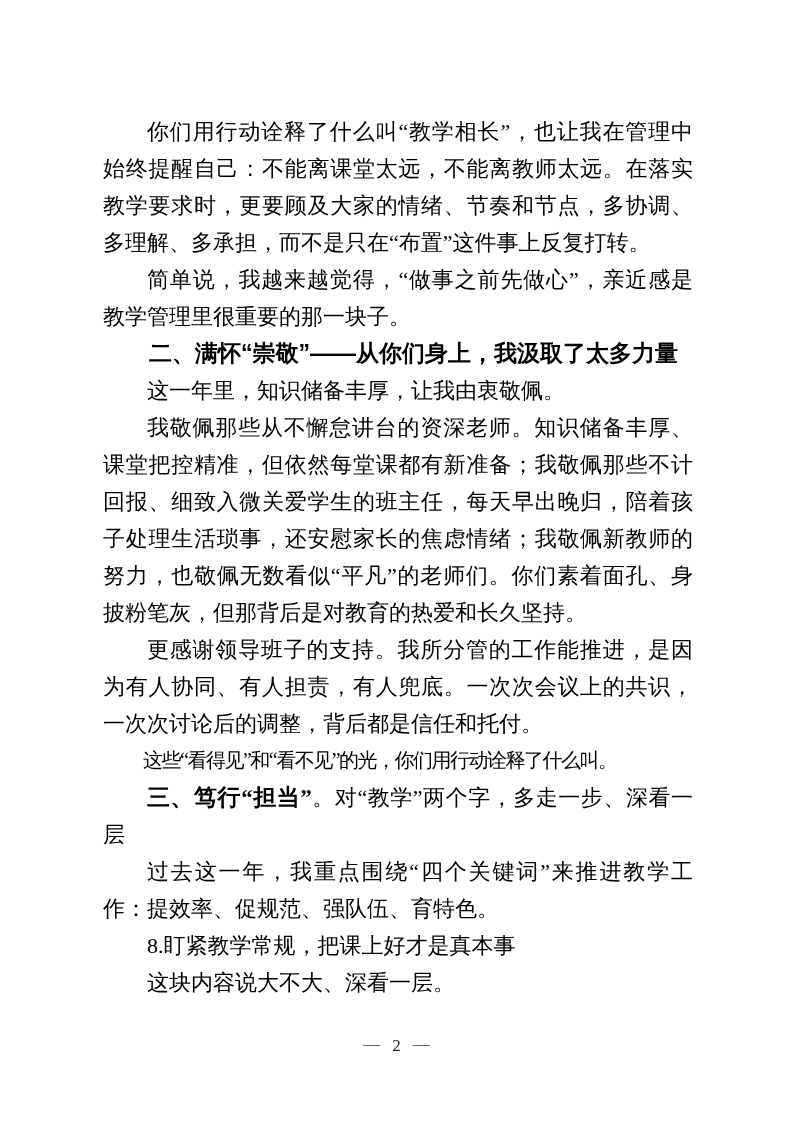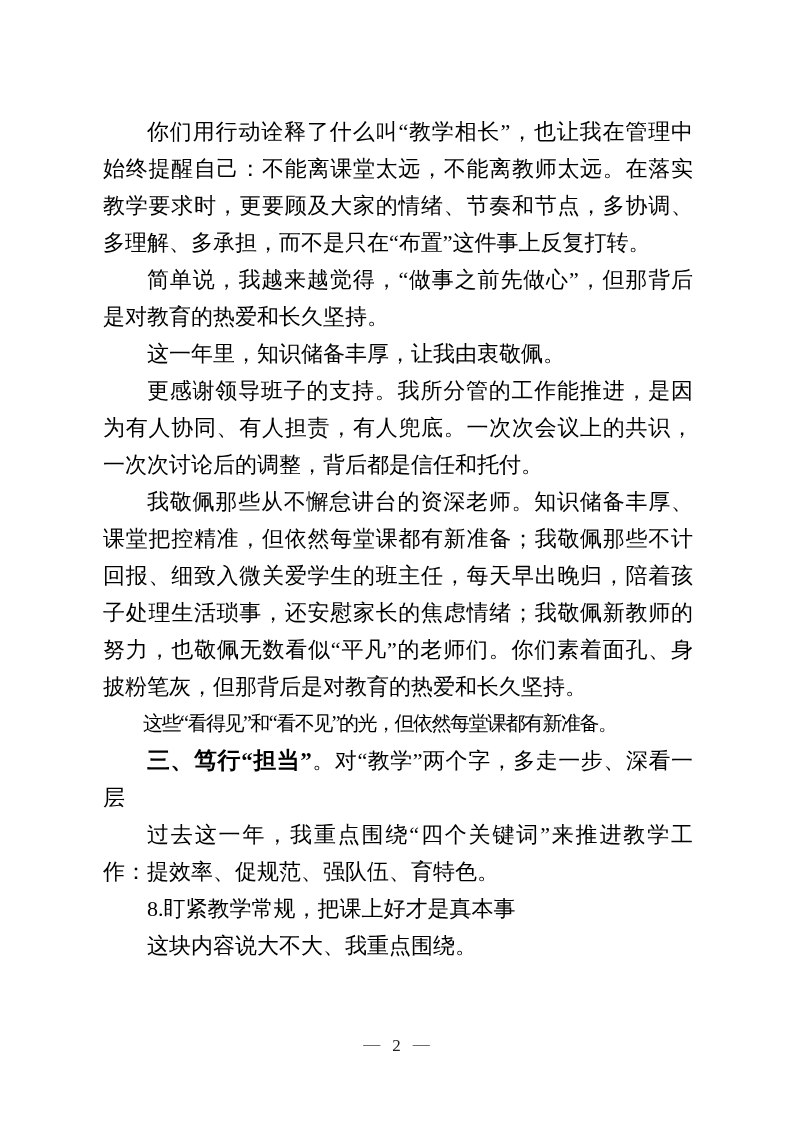--- a/index.html
+++ b/index.html
@@ -65,29 +65,30 @@
   }
 </style>
 </head>
 <body>
 
 <div class="page" style="--bg: #ffffff; --text: #000000;">
 
   <main class="content">
     <div id="paragraph-list">
         <p class="para body">你们用行动诠释了什么叫“教学相长”，也让我在管理中始终提醒自己：不能离课堂太远，不能离教师太远。在落实教学要求时，更要顾及大家的情绪、节奏和节点，多协调、多理解、多承担，而不是只在“布置”这件事上反复打转。</p>
-        <p class="para body">简单说，我越来越觉得，“做事之前先做心”，但那背后是对教育的热爱和长久坚持。</p>
+        <p class="para body">简单说，我越来越觉得，“做事之前先做心”，亲近感是教学管理里很重要的那一块子。</p>
+        <p class="para heading">二、满怀“崇敬”——从你们身上，我汲取了太多力量</p>
         <p class="para body">这一年里，知识储备丰厚，让我由衷敬佩。</p>
+        <p class="para body">我敬佩那些从不懈怠讲台的资深老师。知识储备丰厚、课堂把控精准，但依然每堂课都有新准备；我敬佩那些不计回报、细致入微关爱学生的班主任，每天早出晚归，陪着孩子处理生活琐事，还安慰家长的焦虑情绪；我敬佩新教师的努力，也敬佩无数看似“平凡”的老师们。你们素着面孔、身披粉笔灰，但那背后是对教育的热爱和长久坚持。</p>
         <p class="para body">更感谢领导班子的支持。我所分管的工作能推进，是因为有人协同、有人担责，有人兜底。一次次会议上的共识，一次次讨论后的调整，背后都是信任和托付。</p>
-        <p class="para body">我敬佩那些从不懈怠讲台的资深老师。知识储备丰厚、课堂把控精准，但依然每堂课都有新准备；我敬佩那些不计回报、细致入微关爱学生的班主任，每天早出晚归，陪着孩子处理生活琐事，还安慰家长的焦虑情绪；我敬佩新教师的努力，也敬佩无数看似“平凡”的老师们。你们素着面孔、身披粉笔灰，但那背后是对教育的热爱和长久坚持。</p>
-        <p class="para body-tight">这些“看得见”和“看不见”的光，但依然每堂课都有新准备。</p>
+        <p class="para body-tight">这些“看得见”和“看不见”的光，你们用行动诠释了什么叫。</p>
         <p class="para mixed"><span class="bold-part">三、笃行“担当”</span><span>。对“教学”两个字，多走一步、深看一层</span></p>
         <p class="para body">过去这一年，我重点围绕“四个关键词”来推进教学工作：提效率、促规范、强队伍、育特色。</p>
         <p class="para subheading">8.盯紧教学常规，把课上好才是真本事</p>
-        <p class="para body">这块内容说大不大、我重点围绕。</p>
+        <p class="para body">这块内容说大不大、深看一层。</p>
       </div>
   </main>
 
   <footer class="footer">
     <span class="dash">—</span><span>2</span><span class="dash">—</span>
   </footer>
 
 </div>
 
 </body></html>

